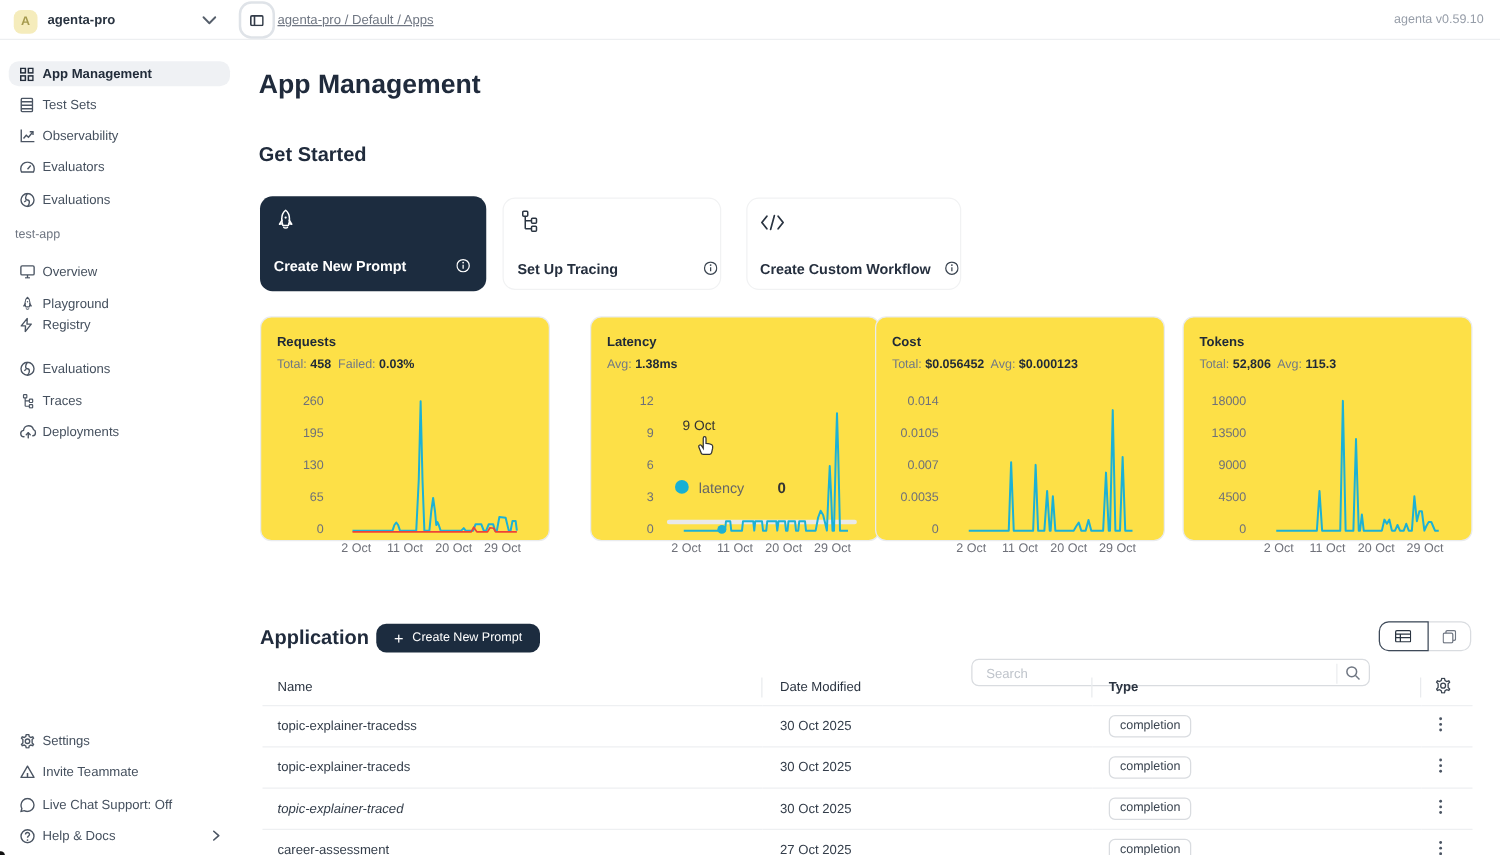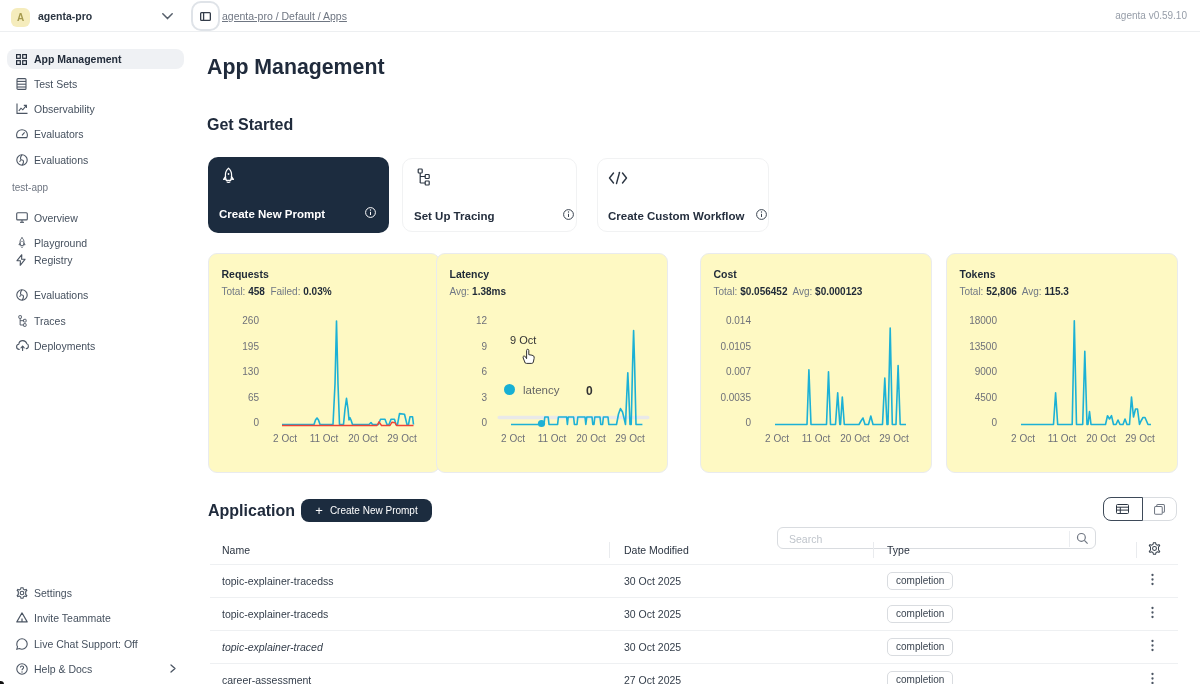--- a/index.html
+++ b/index.html
@@ -35,21 +35,21 @@
     letter-spacing:0; }
   h2.gs { position:absolute; left:207px; top:116px; font-size:16px; font-weight:600; color:#202b3c; }
 
   .gscard { position:absolute; border-radius:10px; }
   .gscard .lbl { position:absolute; left:11px; top:51px; font-size:11.5px; font-weight:600; }
   .gscard .info { position:absolute; top:50px; }
   #gs1 { left:208px; top:157px; width:181px; height:76px; background:#1c2c3f; color:#fff; }
   #gs2 { left:402px; top:158px; width:175px; height:74px; background:#fff; border:1px solid #f1f2f3; color:#252f3e; }
   #gs3 { left:597px; top:158px; width:172px; height:74px; background:#fff; border:1px solid #f1f2f3; color:#252f3e; }
 
-  .stat { position:absolute; top:253px; width:232px; height:220px; background:#fef9c3;
+  .stat { position:absolute; top:253px; width:232px; height:180px; background:#fde047;
     border:1px solid #e9ebee; border-radius:9px; }
   .stat .tt { position:absolute; left:12.5px; top:266px; font-size:10.5px; font-weight:700; color:#1f2937; }
   .stat .sub { position:absolute; left:12.5px; top:285px; font-size:10px; color:#707885; }
   .stat .sub b { color:#1f2937; font-weight:700; }
   .stat .tt, .stat .sub { top:auto; }
   .stat .tt { top:14px; }
   .stat .sub { top:31.5px; }
   .stat svg.chart { position:absolute; left:0; top:0; }
 
   
@@ -281,21 +281,21 @@
       <g font-size="10" fill="#6E7079" text-anchor="middle">
         <text x="76" y="187.5">2 Oct</text>
           <text x="115" y="187.5">11 Oct</text>
           <text x="154" y="187.5">20 Oct</text>
           <text x="193" y="187.5">29 Oct</text>
       </g>
       <polyline fill="none" stroke="#1cb1d5" stroke-width="1.6" stroke-linejoin="round" points="73,170.5 105,170.5 106.5,166 108,164 109.5,166 111,170.5 124,170.5 126,130 127.5,67 129,130 130.5,170.5 134.5,170.5 136,155 137.5,144.4 139,155 140,166 141,163.7 142,166 143.5,170.5 160,170.5 162,168.5 163.5,170.5 169.5,170.5 171.5,165.3 176,165.3 178,170.5 180,170.5 182,165.3 185.5,165.3 187,170.5 188.5,170.5 190.5,159.6 195.5,160.2 198,170.5 199.5,170.5 201,162.7 203.5,162.7 204.5,170.5"></polyline>
       <polyline fill="none" stroke="#ee4337" stroke-width="1.4" stroke-linejoin="round" points="73,171.5 168,171.5 170,167.8 172.5,171.5 181,171.5 183,168.2 186,168.6 187.5,171.5 204.5,171.5"></polyline>
     </svg>
   </div>
-  <div class="stat" id="st2" style="left:436px;text-decoration:underline;">
+  <div class="stat" id="st2" style="left:472px;text-decoration:underline;">
     <div class="tt">Latency</div>
     <div class="sub">Avg: <b>1.38ms</b></div>
     <svg class="chart" width="230" height="203" viewBox="0 0 230 203">
       <g font-size="10" fill="#6E7079" text-anchor="end">
         <text x="50" y="70">12</text>
           <text x="50" y="95.5">9</text>
           <text x="50" y="121">6</text>
           <text x="50" y="146.5">3</text>
           <text x="50" y="172">0</text>
       </g>
@@ -387,21 +387,21 @@
     <colgroup>
         <col style="width:400px">
         <col style="width:264px">
         <col style="width:263px">
         <col style="width:41px">
       </colgroup>
     <tbody>
         <tr>
       <th style="padding-left:12px;">Name<div class="vsep"></div></th>
       <th style="padding-left:14px;">Date Modified<div class="vsep"></div></th>
-      <th style="padding-left:13px;">Type<div class="vsep"></div></th>
+      <th style="padding-left:13px;font-weight:bold;">Type<div class="vsep"></div></th>
       <th style="text-align:right; padding-right:17px;"><svg width="13" height="13" viewBox="0 0 12 12" fill="none" stroke="#3a4450" stroke-width="0.95">
               <circle cx="6" cy="6" r="1.8"></circle>
               <path d="M6 0.7 L7 0.7 L7.4 2.2 L8.7 3 L10.2 2.5 L10.8 3.5 L9.7 4.6 L9.7 6 L9.7 7.4 L10.8 8.5 L10.2 9.5 L8.7 9 L7.4 9.8 L7 11.3 L5 11.3 L4.6 9.8 L3.3 9 L1.8 9.5 L1.2 8.5 L2.3 7.4 L2.3 4.6 L1.2 3.5 L1.8 2.5 L3.3 3 L4.6 2.2 L5 0.7 Z"></path>
             </svg></th>
     </tr>
     <tr>
       <td style="padding-left:12px;margin-top:30px;">topic-explainer-tracedss</td>
       <td style="padding-left:14px;">30 Oct 2025</td>
       <td style="padding-left:13px;"><span class="tag">completion</span></td>
       <td style="text-align:right; padding-right:24px;"><svg width="3" height="13" viewBox="0 0 3 13">

